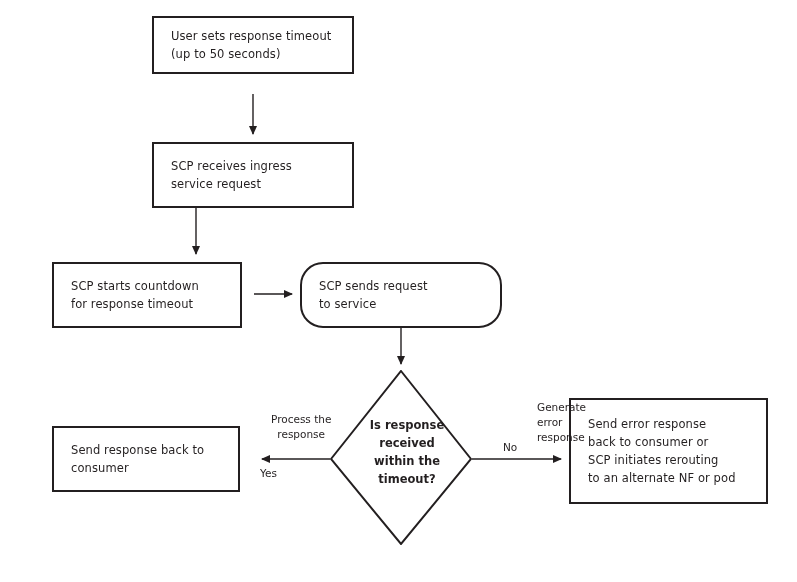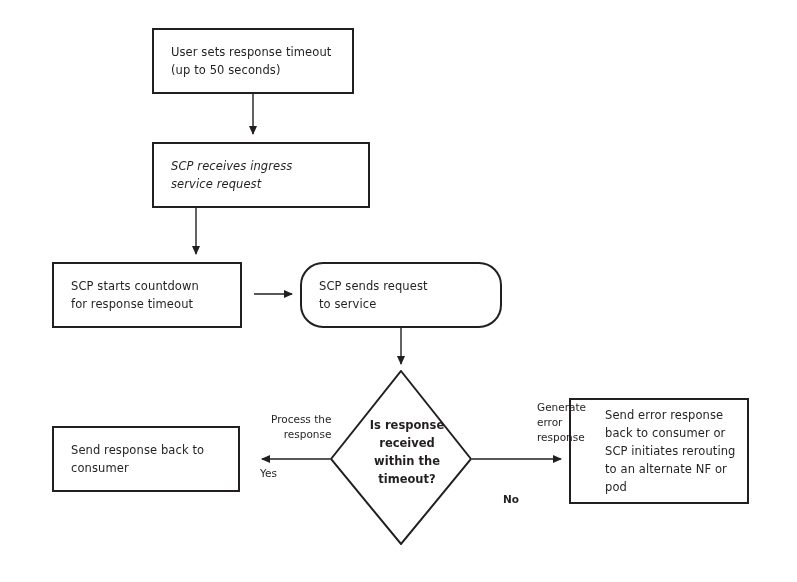--- a/index.html
+++ b/index.html
@@ -38,26 +38,26 @@
   .node .node-text {
     display: block;
     padding-left: 17px;
     padding-right: 8px;
     font-size: 11.5px;
     line-height: 18px;
     color: #231f20;
     white-space: pre-line;
     letter-spacing: 0.1px;
   }
-  #node-start      { left: 152px; top: 28px;  width: 202px; height: 66px; }
-  #node-ingress    { left: 152px; top: 142px; width: 218px; height: 66px; font-style: italic; }
+  #node-start      { left: 152px; top: 16px;  width: 202px; height: 58px; }
+  #node-ingress    { left: 152px; top: 142px; width: 202px; height: 66px; }
   #node-countdown  { left: 52px;  top: 262px; width: 190px; height: 66px; }
   #node-send       { left: 300px; top: 262px; width: 202px; height: 66px; border-radius: 23px; }
   #node-success    { left: 52px;  top: 426px; width: 188px; height: 66px; }
-  #node-error      { left: 569px; top: 398px; width: 180px; height: 106px; padding-left: 17px; }
+  #node-error      { left: 569px; top: 398px; width: 199px; height: 106px; }
 
   #node-decision {
     position: absolute;
     left: 330px;
     top: 370px;
     width: 142px;
     height: 175px;
   }
   #node-decision .diamond-label {
     position: absolute;
@@ -71,24 +71,24 @@
     text-align: center;
     font-weight: bold;
   }
   .edge-label {
     position: absolute;
     font-size: 10.5px;
     line-height: 15px;
     color: #231f20;
     white-space: pre-line;
   }
-  #label-yes-action { left: 271px; top: 412px; text-align: right; }
+  #label-yes-action { left: 271px; top: 412px; text-align: center; }
   #label-yes        { left: 260px; top: 466px; }
   #label-no-action  { left: 492px; top: 400px; text-align: left; margin-left: 45px; }
-  #label-no         { left: 503px; top: 492px; font-weight: bold; }
+  #label-no         { left: 503px; top: 440px; }
 </style>
 </head>
 <body>
 
 <div id="canvas">
 
   <svg id="edges" viewBox="0 0 797 582" width="797" height="582" xmlns="http://www.w3.org/2000/svg">
     <defs>
       <marker id="arrowhead" markerWidth="9" markerHeight="9" refX="8" refY="4" orient="auto" markerUnits="userSpaceOnUse">
         <path d="M0,0 L9,4 L0,8 z" fill="#231f20"></path>

